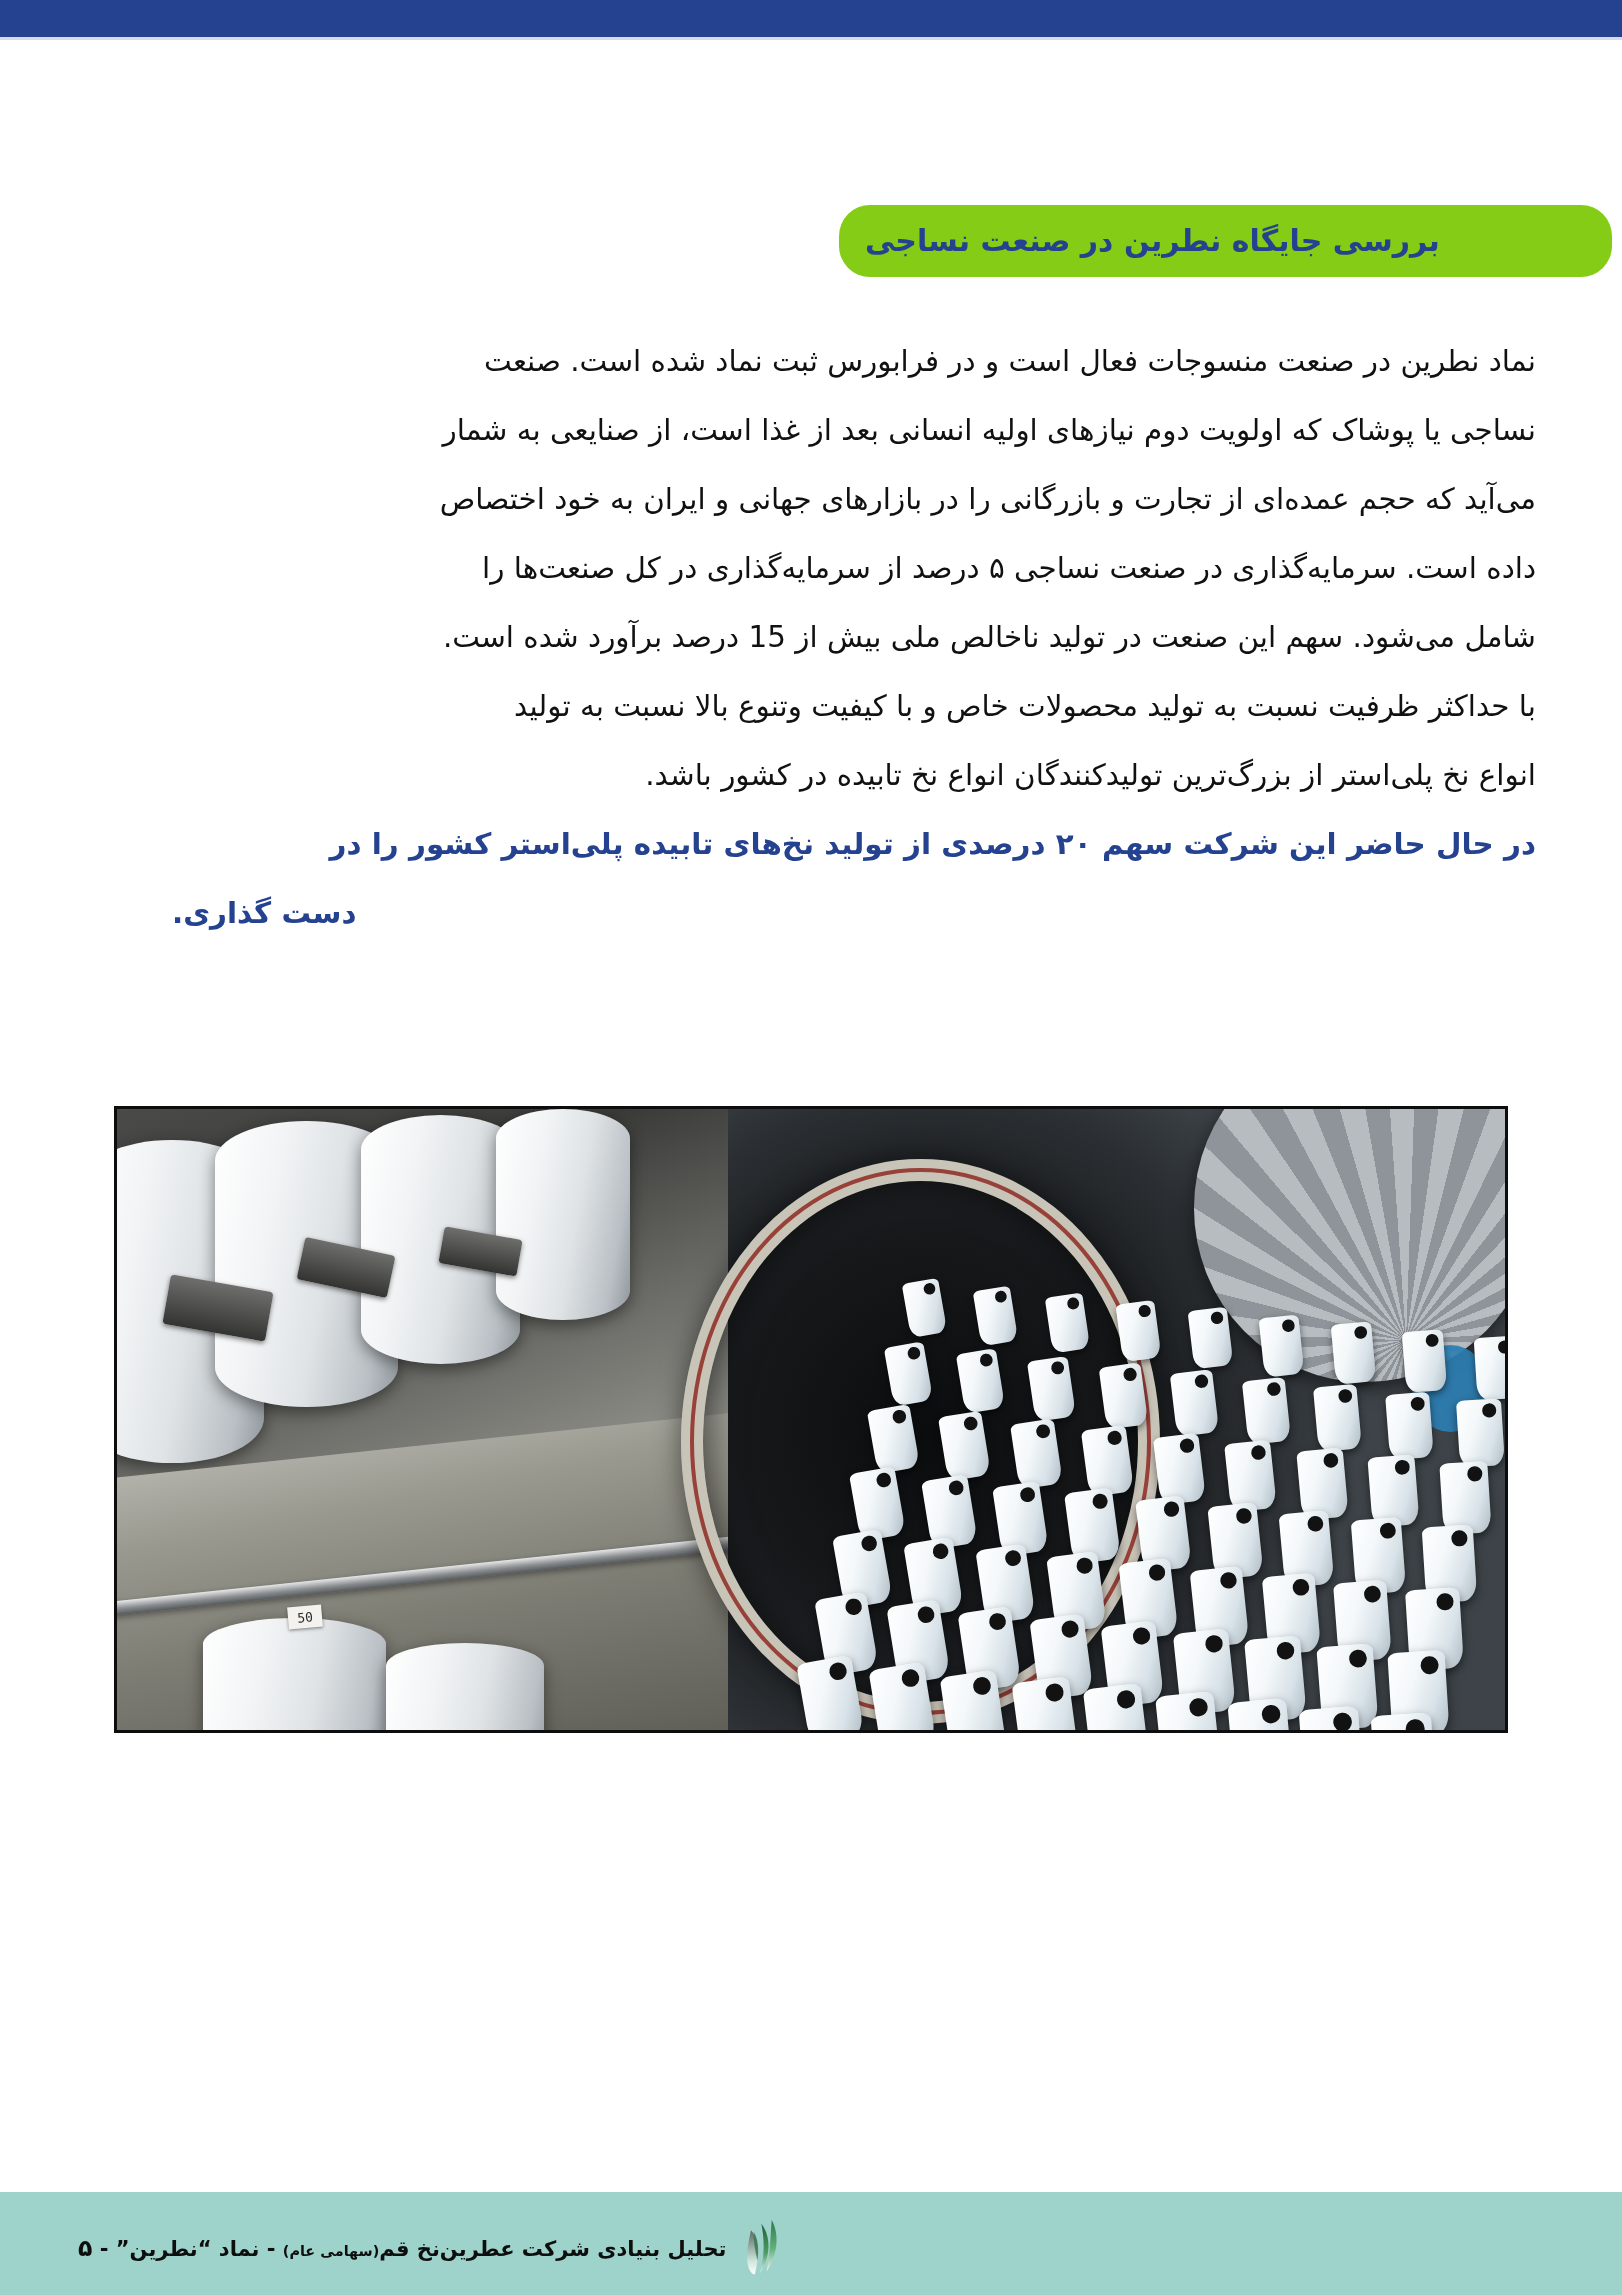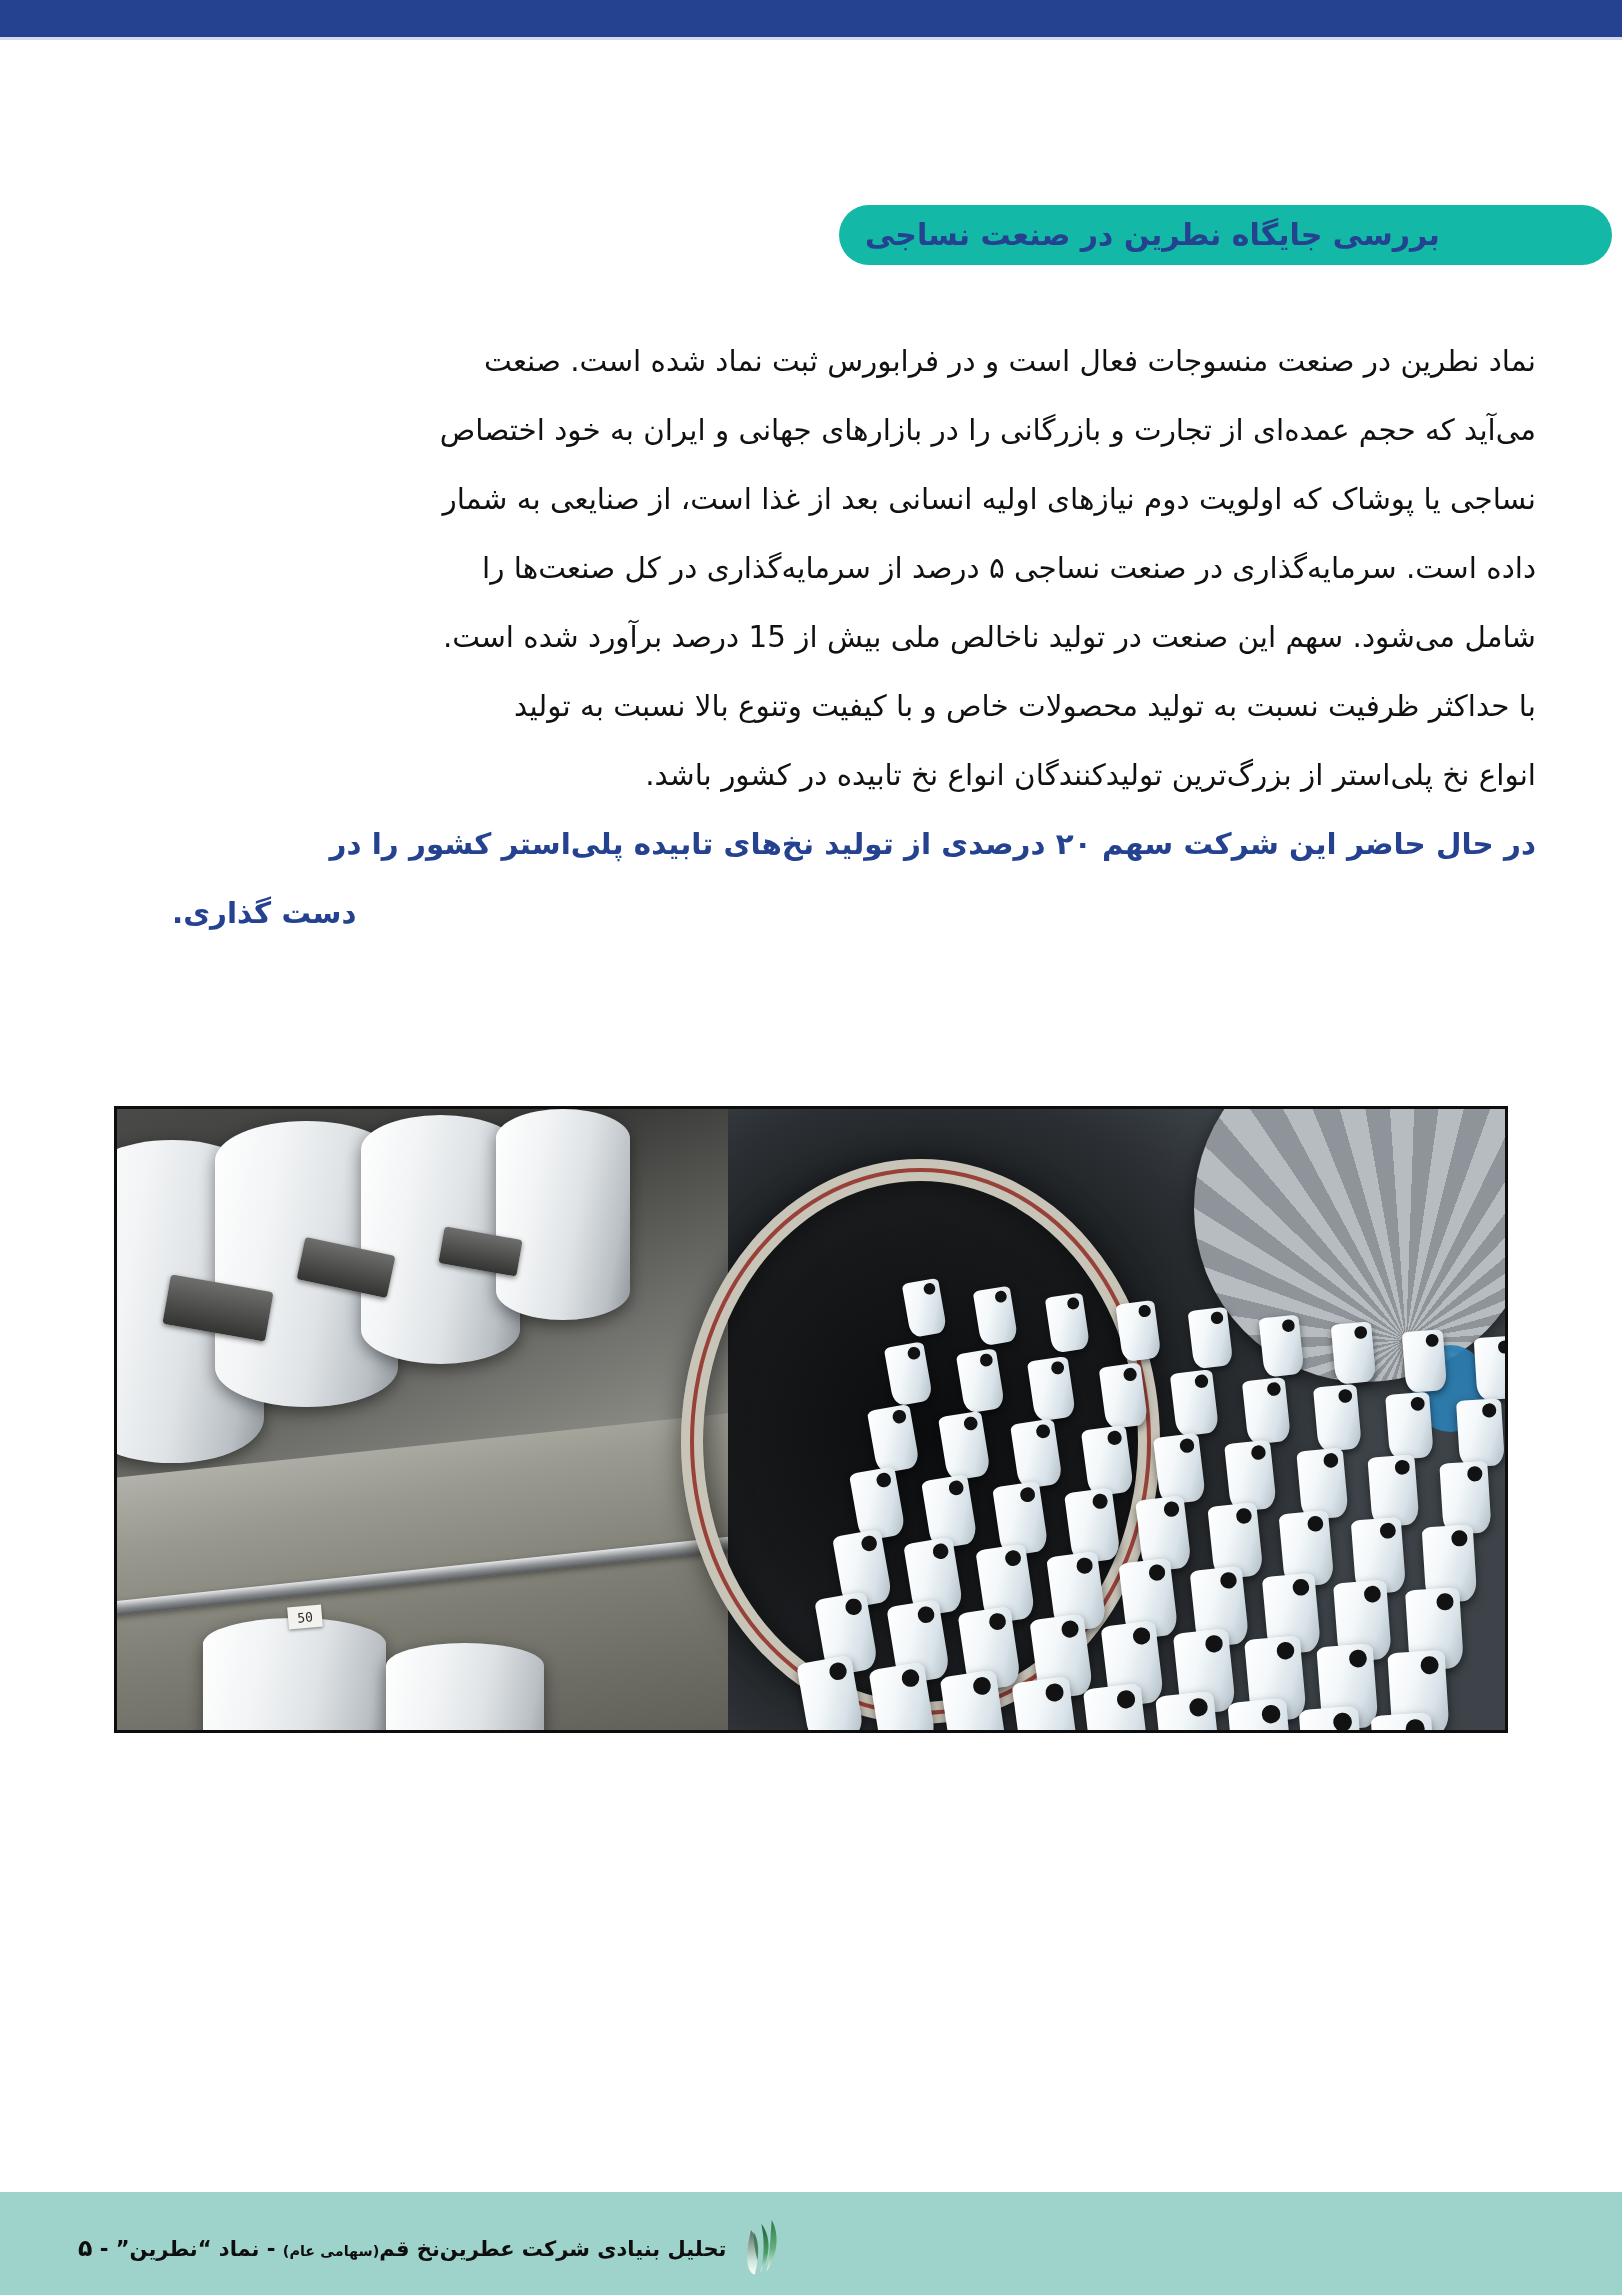--- a/index.html
+++ b/index.html
@@ -38,22 +38,22 @@
     background: #8c99bf;
     opacity: .35;
   }
 
   
   .heading-pill {
     position: absolute;
     top: 205px;
     left: 840px;
     width: 773px;
-    height: 60px;
-    background: #14b8a6;
+    height: 72px;
+    background: #84cc16;
     border-radius: 31px;
     display: flex;
     align-items: center;
     justify-content: flex-end;
     box-sizing: border-box;
     padding: 0 36px 0 26px;
   }
   .heading-pill-text {
     color: #24428f;
     font-size: 30px;
@@ -280,24 +280,24 @@
 
   <div class="heading-pill">
     <div class="heading-pill-text">بررسی جایگاه نطرین در صنعت نساجی</div>
   </div>
 
   <div class="body-text">
     <div class="body-line">
       <span>نماد نطرین در صنعت منسوجات فعال است و در فرابورس ثبت نماد شده است. صنعت</span>
     </div>
     <div class="body-line">
+      <span>نساجی یا پوشاک که اولویت دوم نیازهای اولیه انسانی بعد از غذا است، از صنایعی به شمار</span>
+    </div>
+    <div class="body-line">
       <span>می‌آید که حجم عمده‌ای از تجارت و بازرگانی را در بازارهای جهانی و ایران به خود اختصاص</span>
-    </div>
-    <div class="body-line">
-      <span>نساجی یا پوشاک که اولویت دوم نیازهای اولیه انسانی بعد از غذا است، از صنایعی به شمار</span>
     </div>
     <div class="body-line">
       <span>داده است. سرمایه‌گذاری در صنعت نساجی ۵ درصد از سرمایه‌گذاری در کل صنعت‌ها را</span>
     </div>
     <div class="body-line">
       <span>شامل می‌شود. سهم این صنعت در تولید ناخالص ملی بیش از 15 درصد برآورد شده است.</span>
     </div>
     <div class="body-line">
       <span>با حداکثر ظرفیت نسبت به تولید محصولات خاص و با کیفیت وتنوع بالا نسبت به تولید</span>
     </div>

